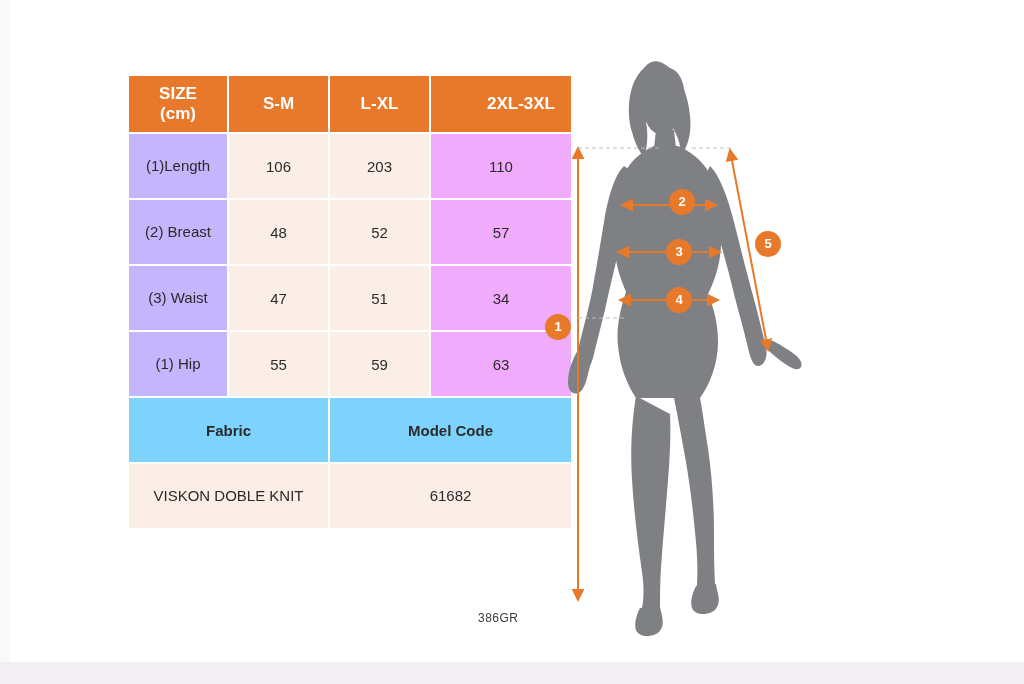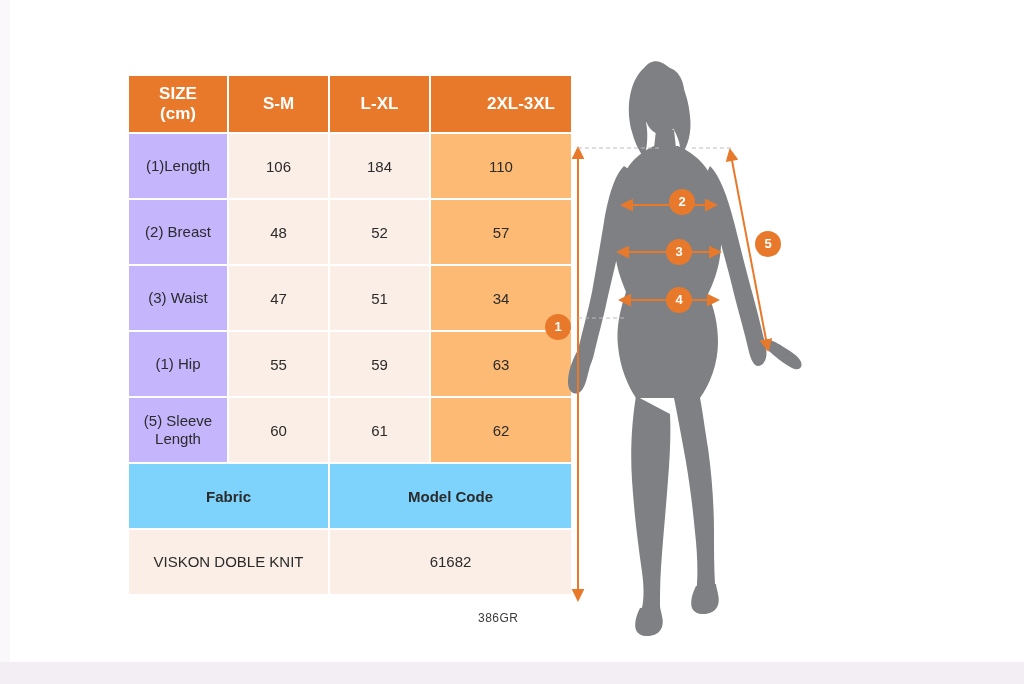--- a/index.html
+++ b/index.html
@@ -78,21 +78,21 @@
     line-height: 18px;
     margin-top: 16px;
   }
   td.val {
     background: #fbeee7;
     font-size: 19px;
     color: #2b2b2b;
     text-align: center;
   }
   td.val.alt {
-    background: #fdba74;
+    background: #f0abfc;
   }
 
   .footer-head td {
     background: #7dd3fc;
     color: #ffffff;
     font-weight: bold;
     font-size: 17px;
     height: 52px;
   }
   .footer-vals td {
@@ -159,46 +159,40 @@
         </th>
         <th class="col-sm">S-M</th>
         <th class="col-lxl">L-XL</th>
         <th class="col-2xl">2XL-3XL</th>
       </tr>
     </thead>
     <tbody>
       <tr>
         <td class="rowlabel">(1)Length</td>
         <td class="val">106</td>
-        <td class="val">184</td>
+        <td class="val">203</td>
         <td class="val alt">110</td>
       </tr>
       <tr>
         <td class="rowlabel">(2) Breast</td>
         <td class="val">48</td>
         <td class="val">52</td>
         <td class="val alt">57</td>
       </tr>
       <tr>
         <td class="rowlabel">(3) Waist</td>
         <td class="val">47</td>
         <td class="val">51</td>
         <td class="val alt">34</td>
       </tr>
       <tr>
         <td class="rowlabel">(1) Hip</td>
         <td class="val">55</td>
         <td class="val">59</td>
         <td class="val alt">63</td>
-      </tr>
-      <tr>
-        <td class="rowlabel">(5) Sleeve Length</td>
-        <td class="val">60</td>
-        <td class="val">61</td>
-        <td class="val alt">62</td>
       </tr>
       <tr class="footer-head">
         <td colspan="2">Fabric</td>
         <td colspan="2">Model Code</td>
       </tr>
       <tr class="footer-vals">
         <td colspan="2">VISKON DOBLE KNIT</td>
         <td colspan="2">61682</td>
       </tr>
     </tbody>

